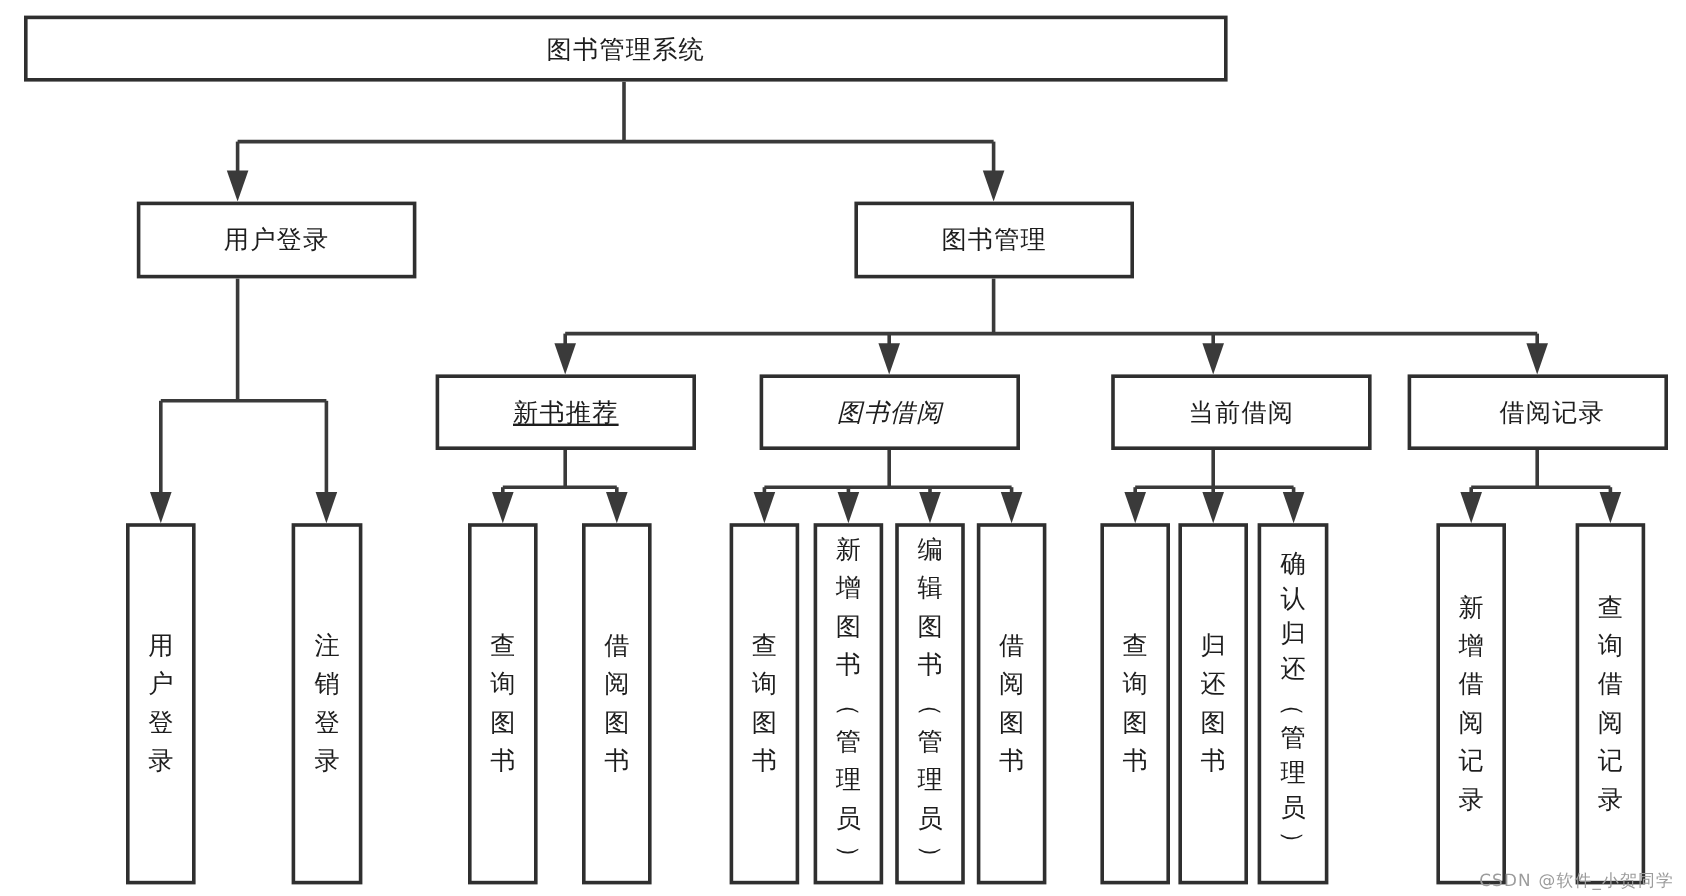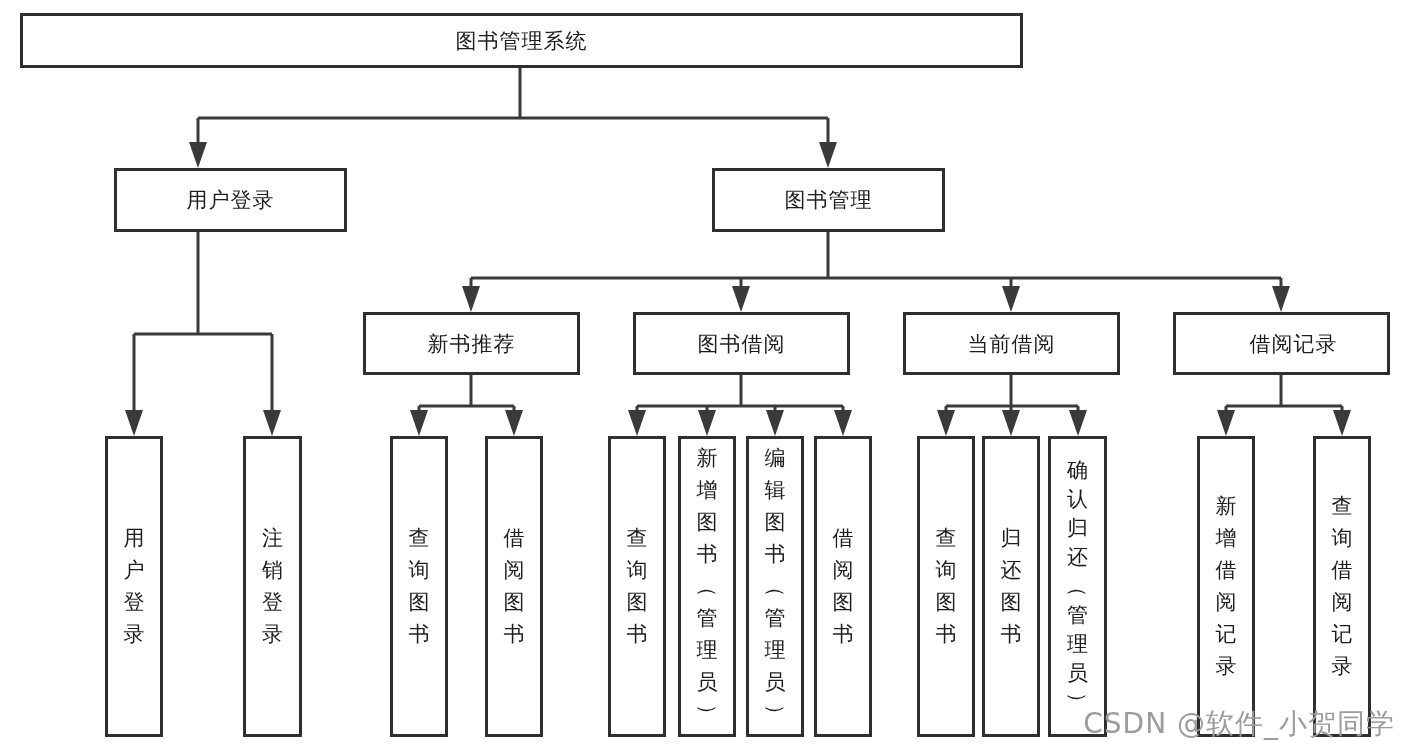--- a/index.html
+++ b/index.html
@@ -31,21 +31,21 @@
     justify-content: center;
     height: 100%;
     gap: 11px;
   }
   .vtext span { line-height: 1; display: block; flex: 0 0 auto; }
   .vtext span.rot { transform: rotate(90deg); }
   .watermark {
     position: absolute;
     right: 10px;
     bottom: 4px;
-    font-size: 28px;
+    font-size: 14px;
     letter-spacing: 1px;
     color: #9c9c9c;
     white-space: nowrap;
     margin-left: 40px;
   }
 </style>
 </head>
 <body>
 
 <div class="canvas">
@@ -103,23 +103,23 @@
       <polygon points="1217,410 1235,410 1226,436" fill="#3a3a3a"></polygon>
       <line x1="1342" y1="406" x2="1342" y2="418" stroke="#3a3a3a" stroke-width="3"></line>
       <polygon points="1333,410 1351,410 1342,436" fill="#3a3a3a"></polygon>
     </svg>
 
   <div class="hbox" style="left: 20px; top: 13px; width: 1003px; height: 55px; border-color: rgb(47, 47, 47); color: rgb(29, 29, 29);">图书管理系统</div>
 
   <div class="hbox" style="left: 82px; top: 168px; width: 233px; height: 64px; border-color: rgb(47, 47, 47); color: rgb(29, 29, 29); margin-left: 32px;">用户登录</div>
   <div class="hbox" style="left: 712px; top: 168px; width: 233px; height: 64px; border-color: rgb(47, 47, 47); color: rgb(29, 29, 29); font-family: Liberation Mono, monospace;">图书管理</div>
 
-  <div class="hbox" style="left: 363px; top: 312px; width: 217px; height: 63px; border-color: rgb(47, 47, 47); color: rgb(29, 29, 29);">新书推荐</div>
-  <div class="hbox" style="left: 633px; top: 312px; width: 217px; height: 63px; border-color: rgb(47, 47, 47); color: rgb(29, 29, 29);">图书借阅</div>
-  <div class="hbox" style="left: 903px; top: 312px; width: 217px; height: 63px; border-color: rgb(47, 47, 47); color: rgb(29, 29, 29);">当前借阅</div>
+  <div class="hbox" style="left: 363px; top: 312px; width: 217px; height: 63px; border-color: rgb(47, 47, 47); color: rgb(29, 29, 29); text-decoration: underline;">新书推荐</div>
+  <div class="hbox" style="left: 633px; top: 312px; width: 217px; height: 63px; border-color: rgb(47, 47, 47); color: rgb(29, 29, 29); font-style: italic;">图书借阅</div>
+  <div class="hbox" style="left: 926px; top: 312px; width: 217px; height: 63px; border-color: rgb(47, 47, 47); color: rgb(29, 29, 29);">当前借阅</div>
   <div class="hbox" style="left: 1173px; top: 312px; width: 217px; height: 63px; border-color: rgb(47, 47, 47); color: rgb(29, 29, 29); padding-left: 24px;">借阅记录</div>
 
   <div class="vbox" style="left: 105px; top: 436px; width: 58px; height: 301px; border-color: rgb(47, 47, 47); color: rgb(29, 29, 29);">
     <div class="vtext">
         <span>用</span>
         <span>户</span>
         <span>登</span>
         <span>录</span>
       </div>
   </div>

